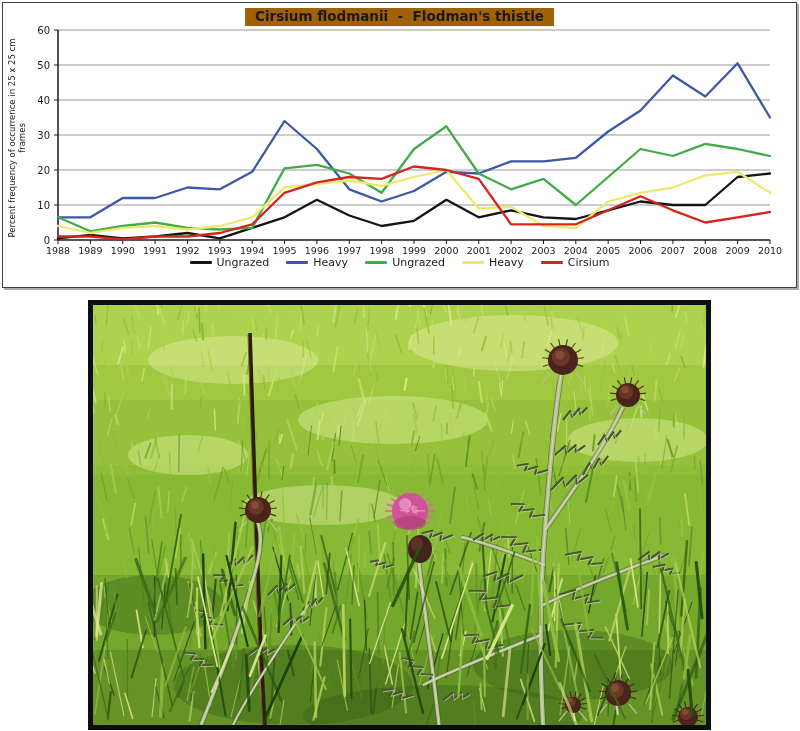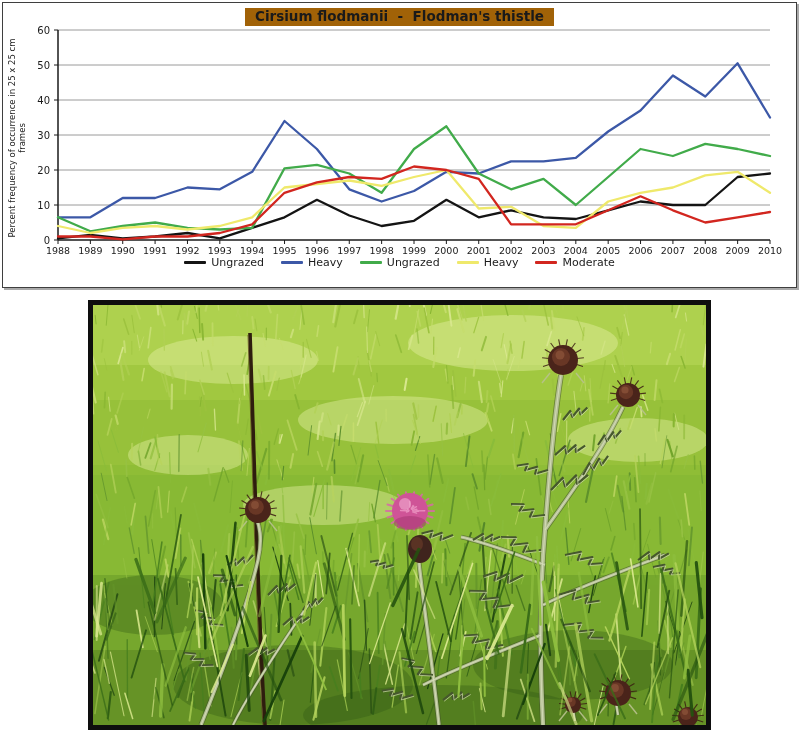--- a/index.html
+++ b/index.html
@@ -123,21 +123,21 @@
     <span class="legend-item">
       <span class="legend-dash" style="background: rgb(65, 171, 74);"></span>
       <span class="legend-label">Ungrazed</span>
     </span>
     <span class="legend-item">
       <span class="legend-dash" style="background: rgb(239, 233, 107);"></span>
       <span class="legend-label">Heavy</span>
     </span>
     <span class="legend-item">
       <span class="legend-dash" style="background: rgb(210, 38, 31);"></span>
-      <span class="legend-label">Moderate</span>
+      <span class="legend-label">Cirsium</span>
     </span>
   </div>
 </div>
 
 <div class="photo">
   <svg id="photo-svg" viewBox="0 0 613 420" preserveAspectRatio="none">
       <rect x="0" y="0" width="613" height="420" fill="#86b736"></rect>
       <rect x="0" y="0" width="613" height="95" fill="#aed14e"></rect>
       <rect x="0" y="60" width="613" height="110" fill="#9cc43c" opacity="0.75"></rect>
       <rect x="0" y="160" width="613" height="120" fill="#8aba34" opacity="0.6"></rect>

